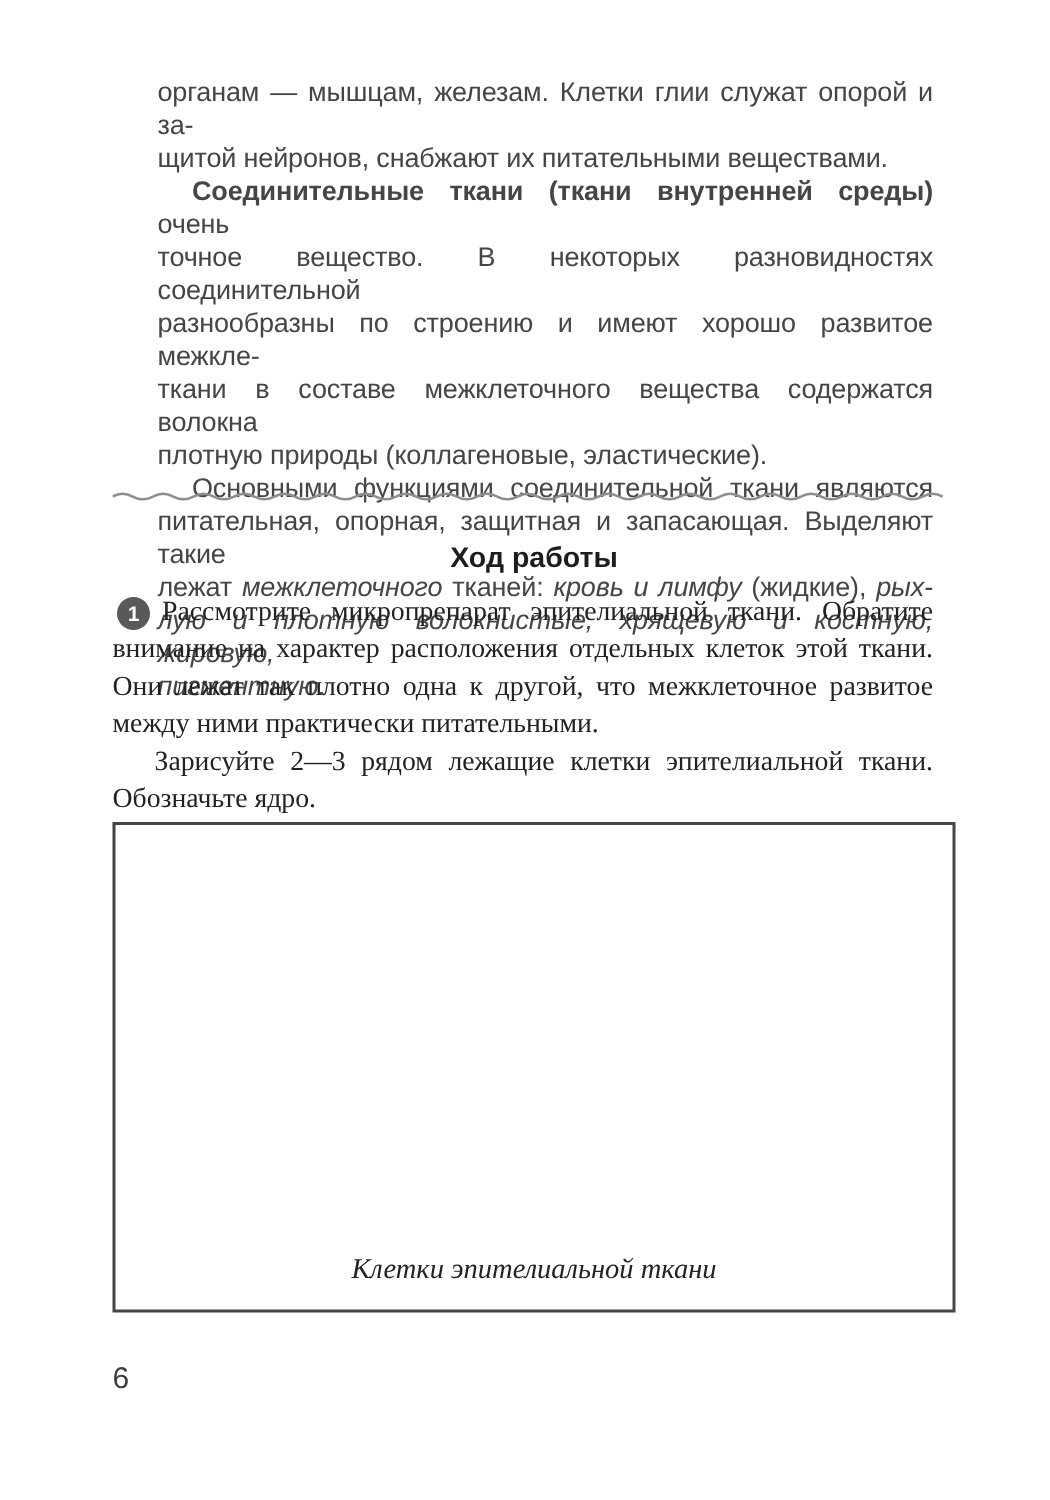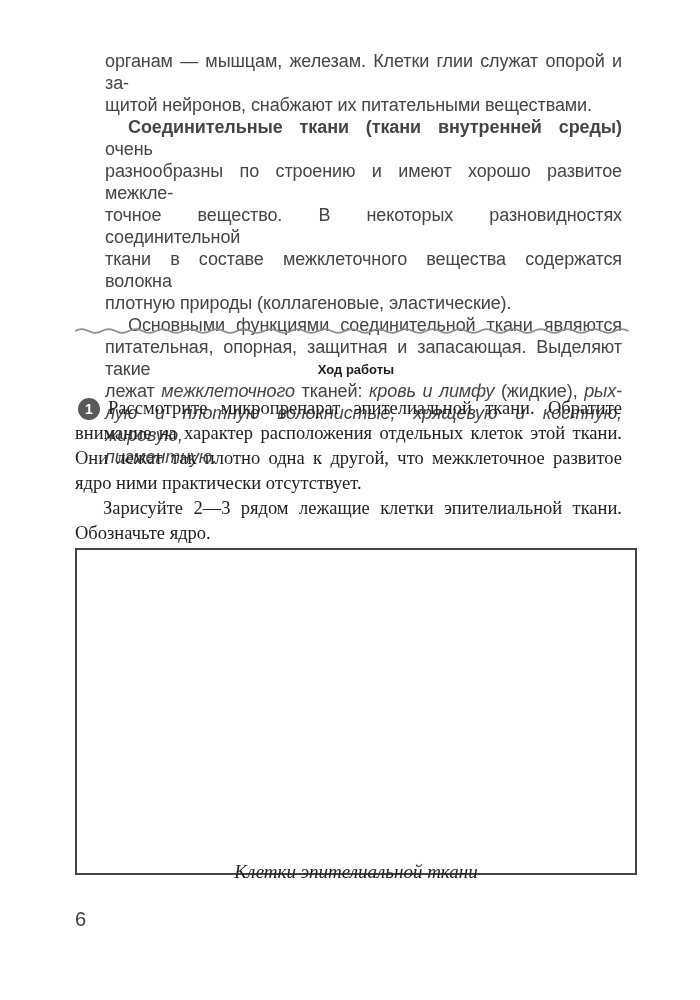--- a/index.html
+++ b/index.html
@@ -13,53 +13,53 @@
   .s-i{font-style:italic;}
 
   .theory{position:absolute;left:0;top:50px;width:562px;padding:0 15px 0 30px;box-sizing:border-box;
           font-family:"Liberation Sans",sans-serif;font-size:18px;line-height:22px;color:#454545;
           letter-spacing:-0.1px;}
   .theory .para.indent .tline:first-child{text-indent:23px;}
 
   .wave{position:absolute;left:0;top:324px;width:562px;height:14px;display:block;}
 
   .heading{position:absolute;left:0;top:362px;width:562px;margin:0;text-align:center;
-           font-family:"Liberation Sans",sans-serif;font-weight:700;font-size:13px;color:#1d1d1d;}
+           font-family:"Liberation Sans",sans-serif;font-weight:700;font-size:19px;color:#1d1d1d;}
 
   .procedure{position:absolute;left:0;top:396px;width:562px;padding-right:15px;box-sizing:border-box;
              font-family:"Liberation Serif",serif;font-size:18.5px;line-height:25px;color:#222222;}
   .step-para{position:relative;}
   .step-para .lines .tline:first-child{padding-left:33px;}
   .badge{position:absolute;left:3px;top:2px;width:22px;height:22px;border-radius:50%;
          background:#58595b;color:#ffffff;display:flex;align-items:center;justify-content:center;
          font-family:"Liberation Sans",sans-serif;font-size:14px;font-weight:700;line-height:1;}
   .task-para .tline:first-child{text-indent:28px;}
 
   .draw-box{position:absolute;left:0;top:548px;width:562px;height:327px;box-sizing:border-box;
             border:2px solid #454545;background:#ffffff;}
-  .caption{position:absolute;left:0;top:861px;width:562px;text-align:center;
+  .caption{position:absolute;left:0;top:836px;width:562px;text-align:center;
            font-family:"Liberation Serif",serif;font-style:italic;font-size:19px;color:#222222;}
   .pagenum{position:absolute;left:0;top:908px;font-family:"Liberation Sans",sans-serif;
            font-size:20px;color:#3d3d3d;}
 </style>
 </head>
 <body>
 
 <div class="page">
   <div class="column">
 
     <section class="theory">
       <div class="para">
           <div class="tline"><span>органам — мышцам, железам. Клетки глии служат опорой и за-</span></div>
           <div class="tline tlast"><span>щитой нейронов, снабжают их питательными веществами.</span></div>
         </div>
       <div class="para indent">
           <div class="tline"><span class="s-bi">Соединительные ткани (ткани внутренней среды)</span><span> очень</span></div>
+          <div class="tline"><span>точное вещество. В некоторых разновидностях соединительной</span></div>
           <div class="tline"><span>разнообразны по строению и имеют хорошо развитое межкле-</span></div>
-          <div class="tline"><span>точное вещество. В некоторых разновидностях соединительной</span></div>
           <div class="tline"><span>ткани в составе межклеточного вещества содержатся волокна</span></div>
           <div class="tline tlast"><span>плотную природы (коллагеновые, эластические).</span></div>
         </div>
       <div class="para indent">
           <div class="tline"><span>Основными функциями соединительной ткани являются</span></div>
           <div class="tline"><span>питательная, опорная, защитная и запасающая. Выделяют такие</span></div>
           <div class="tline"><span>лежат </span><span class="s-i">межклеточного</span><span> тканей: </span><span class="s-i">кровь и лимфу</span><span> (жидкие), </span><span class="s-i">рых-</span></div>
           <div class="tline"><span class="s-i">лую и плотную волокнистые, хрящевую и костную, жировую,</span></div>
           <div class="tline tlast"><span class="s-i">пигментную.</span></div>
         </div>
@@ -73,21 +73,21 @@
 
     <section class="procedure">
       <div class="para step-para">
         <span class="badge" style="background: rgb(88, 89, 91); color: rgb(255, 255, 255);">
           <span>1</span>
         </span>
         <div class="lines">
             <div class="tline"><span>Рассмотрите микропрепарат эпителиальной ткани. Обратите</span></div>
             <div class="tline"><span>внимание на характер расположения отдельных клеток этой ткани.</span></div>
             <div class="tline"><span>Они лежат так плотно одна к другой, что межклеточное развитое</span></div>
-            <div class="tline tlast"><span>ядро ними практически отсутствует.</span></div>
+            <div class="tline tlast"><span>между ними практически питательными.</span></div>
           </div>
       </div>
       <div class="para task-para">
           <div class="tline"><span>Зарисуйте 2—3 рядом лежащие клетки эпителиальной ткани.</span></div>
           <div class="tline tlast"><span>Обозначьте ядро.</span></div>
         </div>
     </section>
 
     <div class="draw-box" style="border-color: rgb(69, 69, 69);"></div>
 

